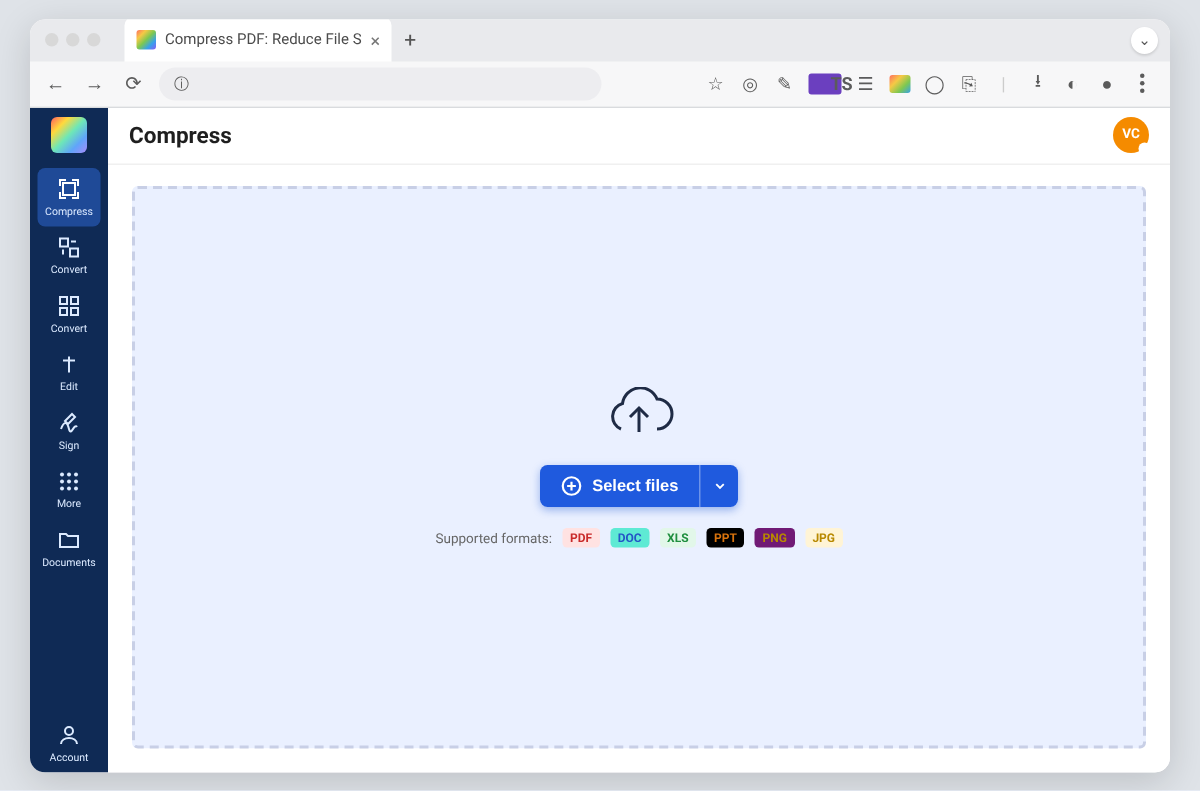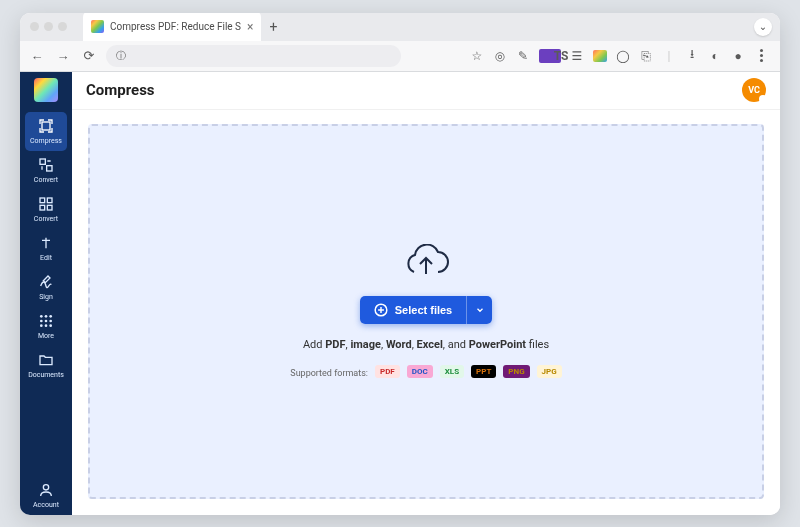--- a/index.html
+++ b/index.html
@@ -248,21 +248,21 @@
       font-size:9px;
     }
     .formats-label{color:#666}
     .badge{
       font-size:8px;
       font-weight:700;
       padding:2px 5px;
       border-radius:3px;
     }
     .b-pdf{background:#ffe2e2;color:#c92a2a}
-    .b-doc{background:#f9a8d4;color:#2456c6}
+    .b-doc{background:#5eead4;color:#2456c6}
     .b-xls{background:#e2f7e9;color:#1f8f3e}
     .b-ppt{background:#000000;color:#d9730d}
     .b-png{background:#701a75;color:#b88900}
     .b-jpg{background:#fff4d6;color:#b88900}
   </style>
 </head>
 <body>
 
 <div class="window">
   <div class="chrome-top">
@@ -407,23 +407,20 @@
                   <path d="M12 7v10M7 12h10"></path>
                 </svg>
               <span>Select files</span>
             </button>
             <button class="select-drop">
               <svg width="10" height="10" viewBox="0 0 24 24" fill="none" stroke="#fff" stroke-width="3">
                   <path d="M6 9l6 6 6-6"></path>
                 </svg>
             </button>
           </div>
-          <div class="subtext">
-            <span>Add </span><b>PDF</b><span>, </span><b>image</b><span>, </span><b>Word</b><span>, </span><b>Excel</b><span>, and </span><b>PowerPoint</b><span> files</span>
-          </div>
           <div class="formats">
             <span class="formats-label">Supported formats:</span>
             <span class="badge b-pdf">PDF</span>
             <span class="badge b-doc">DOC</span>
             <span class="badge b-xls">XLS</span>
             <span class="badge b-ppt">PPT</span>
             <span class="badge b-png">PNG</span>
             <span class="badge b-jpg">JPG</span>
           </div>
         </div>

